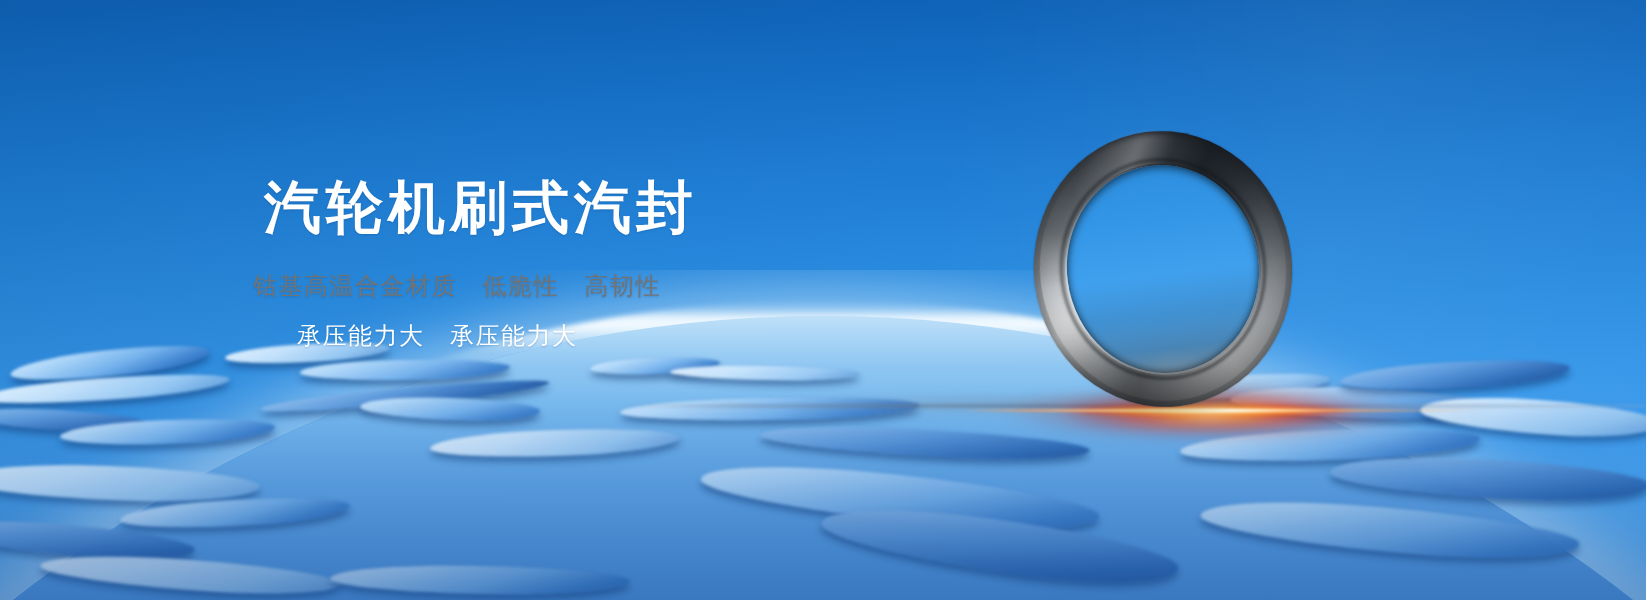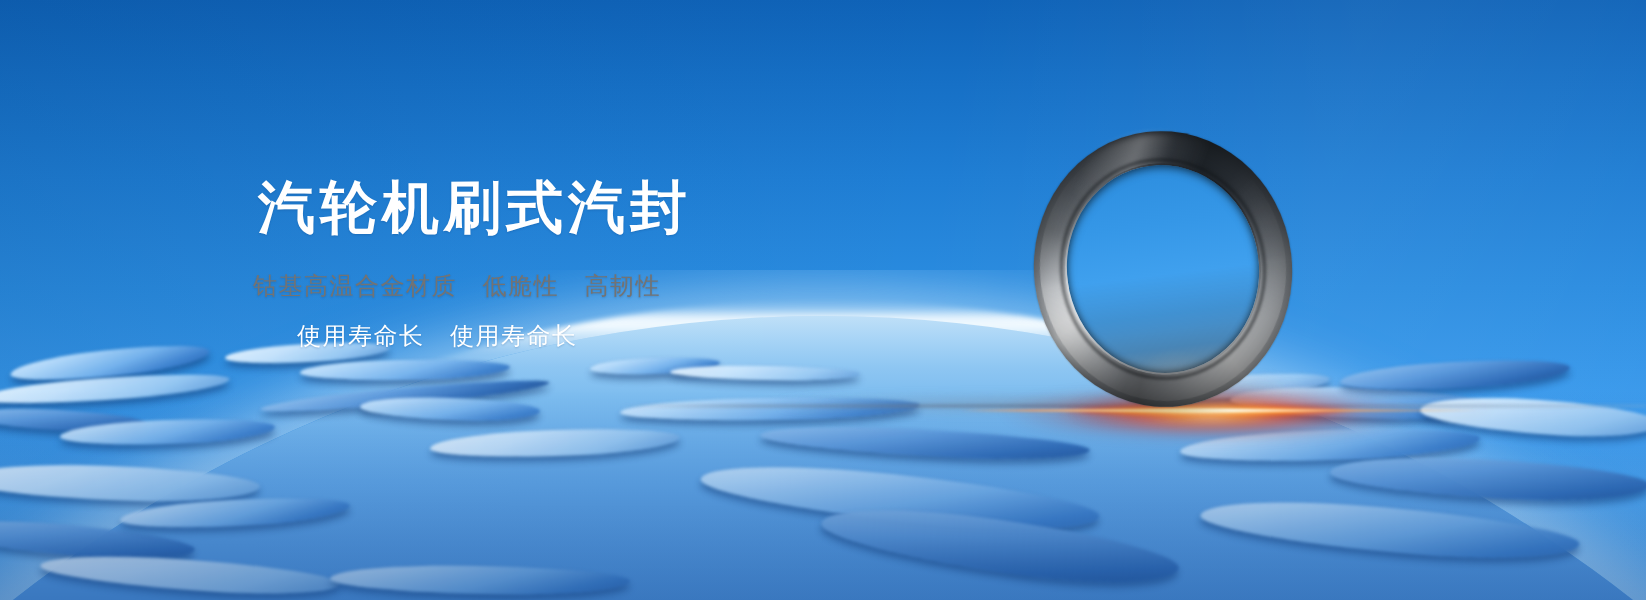--- a/index.html
+++ b/index.html
@@ -293,21 +293,21 @@
         rgba(0,0,0,0) 52%,
         rgba(0,0,0,.18) 72%,
         rgba(0,0,0,.42) 92%,
         rgba(0,0,0,.52) 100%);
     mix-blend-mode:multiply;
   }
 
   
   .copy{ position:absolute; left:0; top:0; width:760px; }
   .headline{
-    position:absolute; left:258px; top:177px;
+    position:absolute; left:264px; top:177px;
     color:#ffffff;
     font-size:57px;
     font-weight:700;
     letter-spacing:5px;
     line-height:1.06;
     font-family:"DejaVu Sans","Liberation Sans",sans-serif;
     text-shadow:0 1px 2px rgba(10,60,120,.25);
     white-space:nowrap;
     font-stretch:semi-condensed;
   }
@@ -395,16 +395,16 @@
     <div class="ring-spec"></div>
     <div class="ring-groove"></div>
     <div class="ring-lip"></div>
     <div class="ring-hole"></div>
     <div class="ring-dark"></div>
   </div>
 
   <div class="copy">
     <div class="headline">汽轮机刷式汽封</div>
     <div class="sub1">钴基高温合金材质　低脆性　高韧性</div>
-    <div class="sub2">使用寿命长　使用寿命长</div>
+    <div class="sub2">承压能力大　承压能力大</div>
   </div>
 
 </div>
 
 </body></html>

